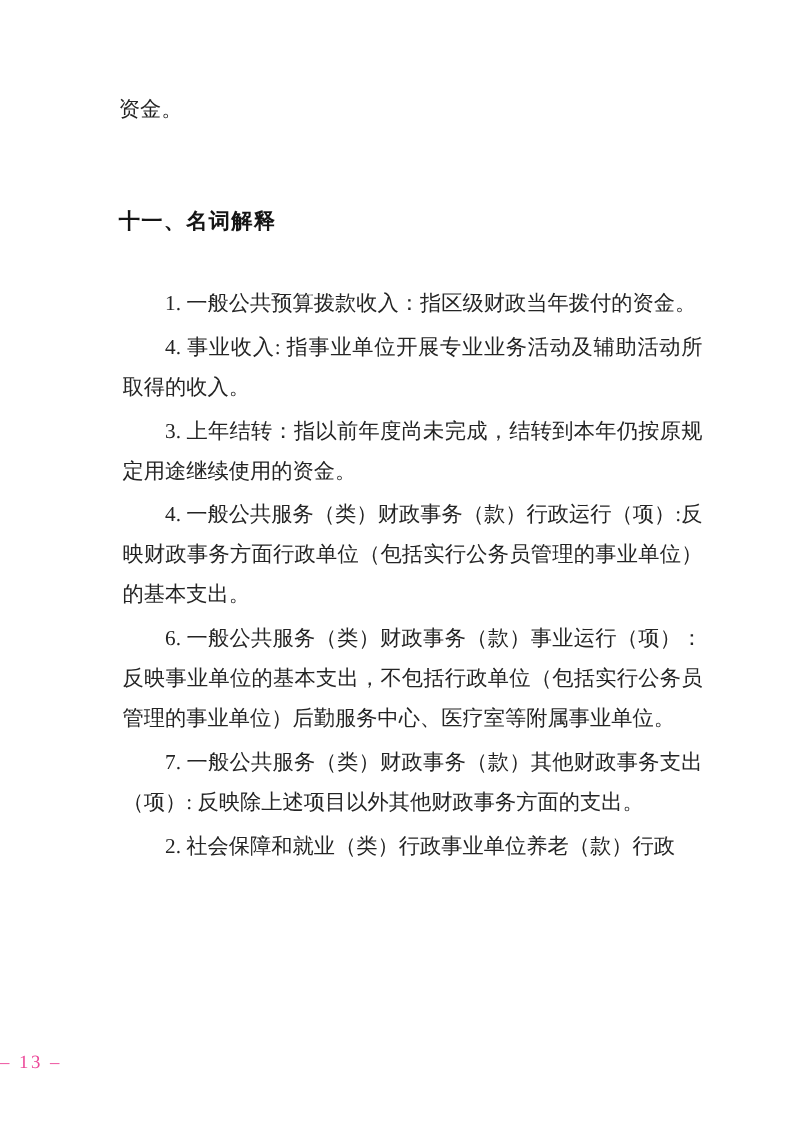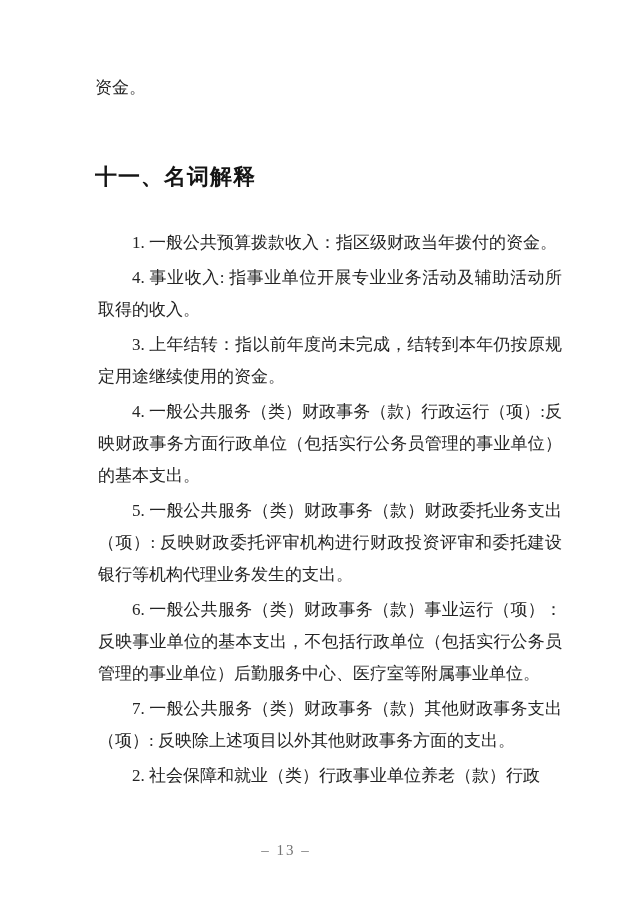--- a/index.html
+++ b/index.html
@@ -29,21 +29,21 @@
   .carryover {
     margin: 72px 0 0 0;
     font-size: 17px;
     line-height: 32px;
     text-indent: 0;
   }
   .section-heading {
     margin: 57px 0 0 0;
     font-family: Liberation Sans, sans-serif;
     font-weight: 700;
-    font-size: 22px;
+    font-size: 17px;
     line-height: 32px;
     letter-spacing: 1px;
     color: #151515;
   }
   .glossary {
     margin-top: 34px;
   }
   .glossary p {
     margin: 3px;
     font-size: 17px;
@@ -52,42 +52,41 @@
     text-align: justify;
     text-justify: inter-ideograph;
     text-align-last: left;
     word-break: break-all;
   }
   .page-footer {
     position: absolute;
     top: 840px;
     left: 0;
     width: 572px;
-    text-align: center;
+    text-align: left;
     font-size: 15px;
     line-height: 20px;
     letter-spacing: 2px;
-    color: #737373;
+    color: #ec4899;
   }
 </style>
 </head>
 <body style="background: rgb(255, 255, 255); color: rgb(36, 36, 36);">
 
 <div class="page">
   <div class="content">
     <p class="carryover">资金。</p>
 
     <h1 class="section-heading">十一、名词解释</h1>
 
     <div class="glossary">
       <p>1. 一般公共预算拨款收入：指区级财政当年拨付的资金。</p>
       <p>4. 事业收入: 指事业单位开展专业业务活动及辅助活动所取得的收入。</p>
       <p>3. 上年结转：指以前年度尚未完成，结转到本年仍按原规定用途继续使用的资金。</p>
       <p>4. 一般公共服务（类）财政事务（款）行政运行（项）:反映财政事务方面行政单位（包括实行公务员管理的事业单位）的基本支出。</p>
-      <p>5. 一般公共服务（类）财政事务（款）财政委托业务支出（项）: 反映财政委托评审机构进行财政投资评审和委托建设银行等机构代理业务发生的支出。</p>
       <p>6. 一般公共服务（类）财政事务（款）事业运行（项）：反映事业单位的基本支出，不包括行政单位（包括实行公务员管理的事业单位）后勤服务中心、医疗室等附属事业单位。</p>
       <p>7. 一般公共服务（类）财政事务（款）其他财政事务支出（项）: 反映除上述项目以外其他财政事务方面的支出。</p>
       <p>2. 社会保障和就业（类）行政事业单位养老（款）行政</p>
     </div>
   </div>
 
   <div class="page-footer">– 13 –</div>
 </div>
 
 </body></html>

